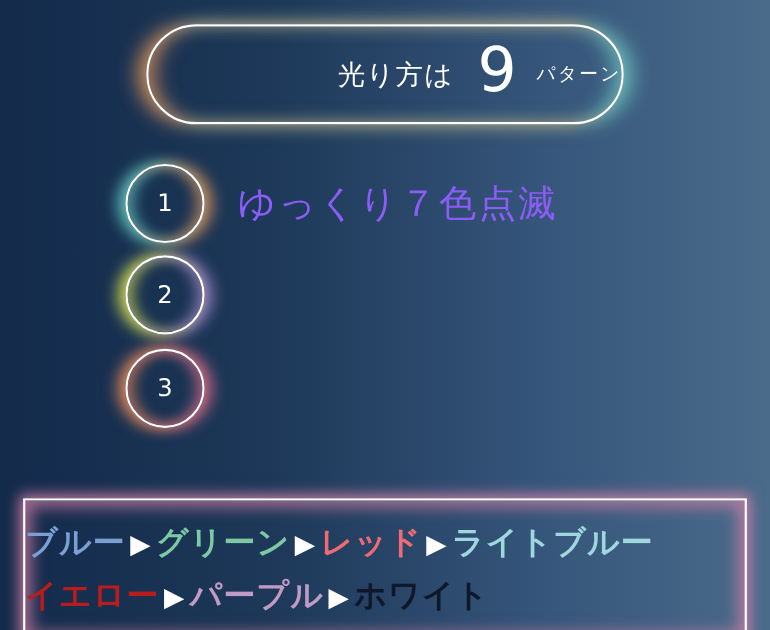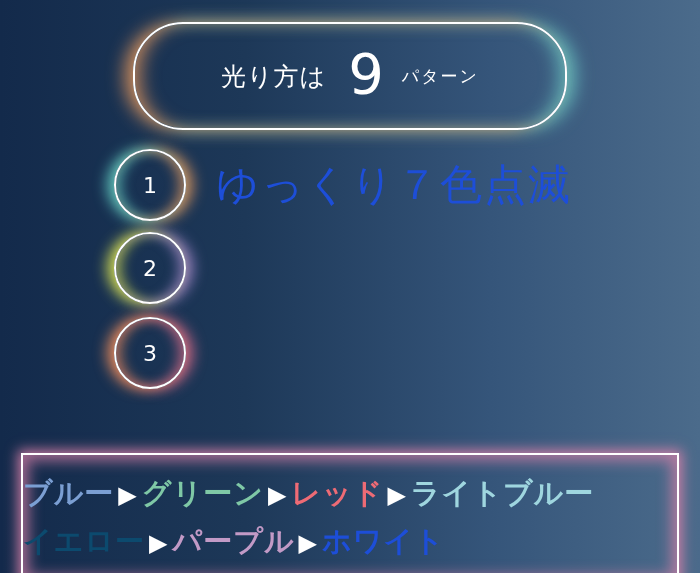--- a/index.html
+++ b/index.html
@@ -3,44 +3,44 @@
 <meta charset="utf-8">
 <style>
   html, body { margin: 0; padding: 0; }
   body {
     width: 700px; height: 573px; overflow: hidden;
     background: linear-gradient(90deg, #132a4b 0%, #1d3858 35%, #35557a 70%, #4b6b8b 100%);
     font-family: "DejaVu Sans", "Liberation Sans", sans-serif;
     position: relative;
   }
   .pill {
-    position: absolute; left: 133px; top: 22px; width: 434px; height: 108px;
+    position: absolute; left: 133px; top: 22px; width: 434px; height: 91px;
     border: 2.5px solid #ffffff; border-radius: 50px; box-sizing: border-box;
     box-shadow:
       -10px 0 18px -2px rgba(232,150,90,0.85),
       10px 0 18px -2px rgba(110,205,200,0.85),
       inset 10px 0 18px -4px rgba(232,150,90,0.75),
       inset -10px 0 18px -4px rgba(110,205,200,0.75);
-    display: flex; align-items: center; justify-content: center;
+    display: flex; align-items: center; justify-content: flex-end;
     color: #fff;
   }
   .pill .t1 { font-size: 25px; letter-spacing: 1px; }
   .pill .num { font-size: 56px; margin: 0 18px 6px 22px; font-family: "DejaVu Sans", sans-serif; }
   .pill .t2 { font-size: 17px; letter-spacing: 2px; }
 
   .item { position: absolute; left: 114px; height: 72px; display: flex; align-items: center; }
   .circle {
     width: 72px; height: 72px; box-sizing: border-box; border-radius: 50%;
     border: 2.5px solid #fff; display: flex; align-items: center; justify-content: center;
     color: #fff; font-size: 22px; flex: none;
   }
   .c1 { box-shadow: -7px 0 14px rgba(100,210,200,0.85), 7px 0 14px rgba(230,150,90,0.85), inset -6px 0 12px rgba(230,150,90,0.6), inset 6px 0 12px rgba(100,210,200,0.6); }
   .c2 { box-shadow: -7px 0 14px rgba(215,225,80,0.9), 7px 0 14px rgba(170,140,210,0.85), inset -6px 0 12px rgba(170,140,210,0.6), inset 6px 0 12px rgba(215,225,80,0.6); }
   .c3 { box-shadow: -7px 0 14px rgba(235,140,90,0.9), 7px 0 14px rgba(225,110,140,0.85), inset -6px 0 12px rgba(225,110,140,0.6), inset 6px 0 12px rgba(235,140,90,0.6); }
-  .item-label { margin-left: 30px; color: #1d4ed8; font-size: 42px; letter-spacing: 2px; white-space: nowrap; }
+  .item-label { margin-left: 30px; color: #8b5cf6; font-size: 34px; letter-spacing: 2px; white-space: nowrap; }
 
   .colorbox {
     position: absolute; left: 21px; top: 425px; width: 658px; height: 130px;
     border: 2px solid #fff; box-sizing: border-box;
     box-shadow:
       0 0 12px 3px rgba(220,130,170,0.9),
       inset 0 0 14px 6px rgba(220,130,170,0.7);
     display: flex; flex-direction: column; justify-content: center;
     font-weight: bold;
     margin-top: 28px;
@@ -68,15 +68,15 @@
 
 <div class="item" style="top:317px;">
   <div class="circle c3">3</div>
 </div>
 
 <div class="colorbox">
   <div class="row">
     <span style="color:#7b9fd3">ブルー</span><span class="arrow">▶</span><span style="color:#7fc8a6">グリーン</span><span class="arrow">▶</span><span style="color:#ee6b75">レッド</span><span class="arrow">▶</span><span style="color:#9fd6df">ライトブルー</span>
   </div>
   <div class="row">
-    <span style="color:#0c4a6e">イエロー</span><span class="arrow">▶</span><span style="color:#c29ac6">パープル</span><span class="arrow">▶</span><span style="color:#1d4ed8">ホワイト</span>
+    <span style="color:#b91c1c">イエロー</span><span class="arrow">▶</span><span style="color:#c29ac6">パープル</span><span class="arrow">▶</span><span style="color:#0f172a">ホワイト</span>
   </div>
 </div>
 
 </body></html>

